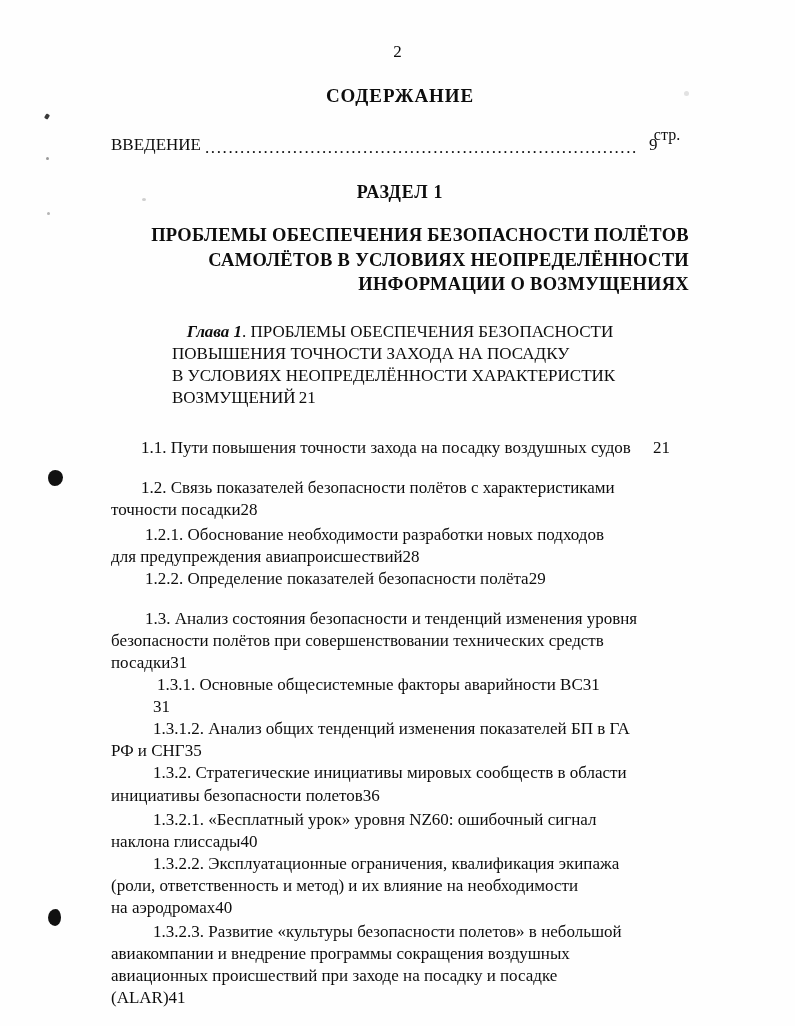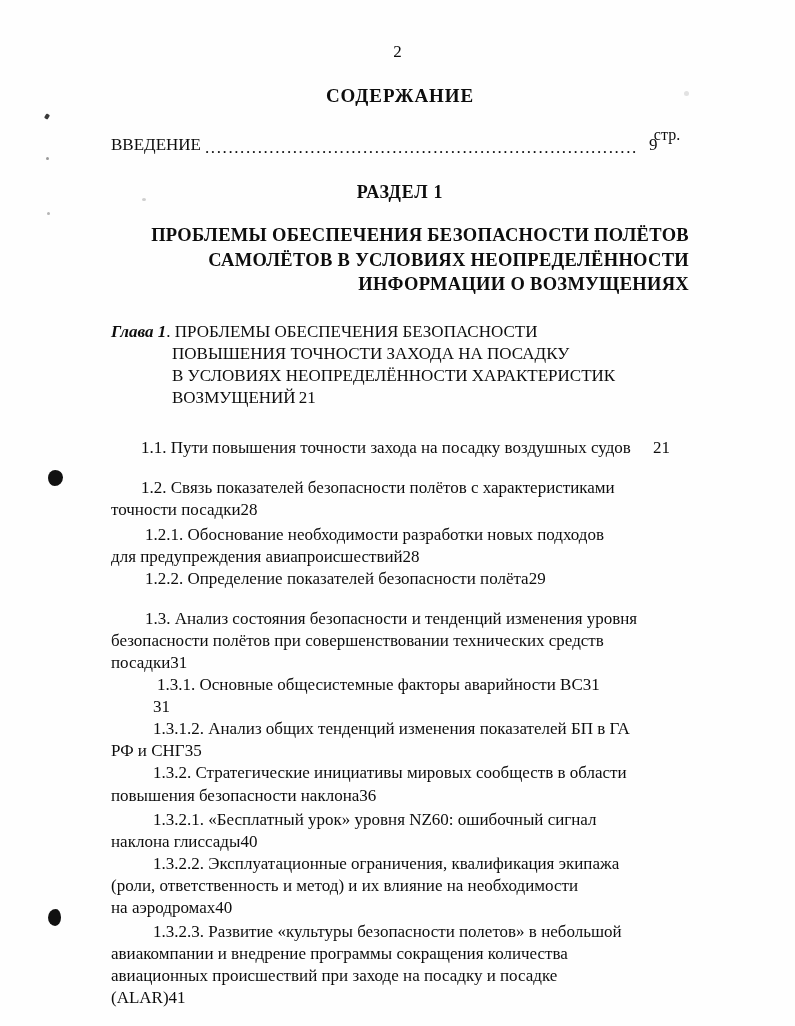--- a/index.html
+++ b/index.html
@@ -171,21 +171,21 @@
     margin: 0;
   }
   .entry-multi .body {
     display: block;
   }
   .entry-multi .lastline {
     display: flex;
     align-items: baseline;
   }
 
-  .hang-chapter { padding-left: 61px; text-indent: -61px; }
+  .hang-chapter { padding-left: 61px; text-indent: -61px; text-align: center; }
 
   .chapter-word {
     font-weight: bold;
     font-style: italic;
   }
   .sp-8  { height: 8px; }
   .sp-16 { height: 16px; }
 </style>
 </head>
 <body>
@@ -301,21 +301,21 @@
           <span class="body" style="text-indent: 42px;">1.3.1.2. Анализ общих тенденций изменения показателей БП в ГА</span>
           <span class="lastline">
             <span class="txt">РФ и СНГ</span>
             <span class="leader"></span>
             <span class="pg">35</span>
           </span>
         </div>
         <div class="entry-multi">
           <span class="body" style="text-indent: 42px;">1.3.2. Стратегические инициативы мировых сообществ в области</span>
           <span class="lastline">
-            <span class="txt">повышения безопасности наклона</span>
+            <span class="txt">инициативы безопасности полетов</span>
             <span class="leader"></span>
             <span class="pg">36</span>
           </span>
         </div>
         <div style="height: 2px;"></div>
         <div class="entry-multi">
           <span class="body" style="text-indent: 42px;">1.3.2.1. «Бесплатный урок» уровня NZ60: ошибочный сигнал</span>
           <span class="lastline">
             <span class="txt">наклона глиссады</span>
             <span class="leader"></span>
@@ -327,21 +327,21 @@
           <span class="body">(роли, ответственность и метод) и их влияние на необходимости</span>
           <span class="lastline">
             <span class="txt">на аэродромах</span>
             <span class="leader"></span>
             <span class="pg">40</span>
           </span>
         </div>
         <div style="height: 2px;"></div>
         <div class="entry-multi">
           <span class="body" style="text-indent: 42px;">1.3.2.3. Развитие «культуры безопасности полетов» в небольшой</span>
-          <span class="body">авиакомпании и внедрение программы сокращения количества</span>
+          <span class="body">авиакомпании и внедрение программы сокращения воздушных</span>
           <span class="body">авиационных происшествий при заходе на посадку и посадке</span>
           <span class="lastline">
             <span class="txt">(ALAR)</span>
             <span class="leader"></span>
             <span class="pg">41</span>
           </span>
         </div>
       </div>
 
   </div>

